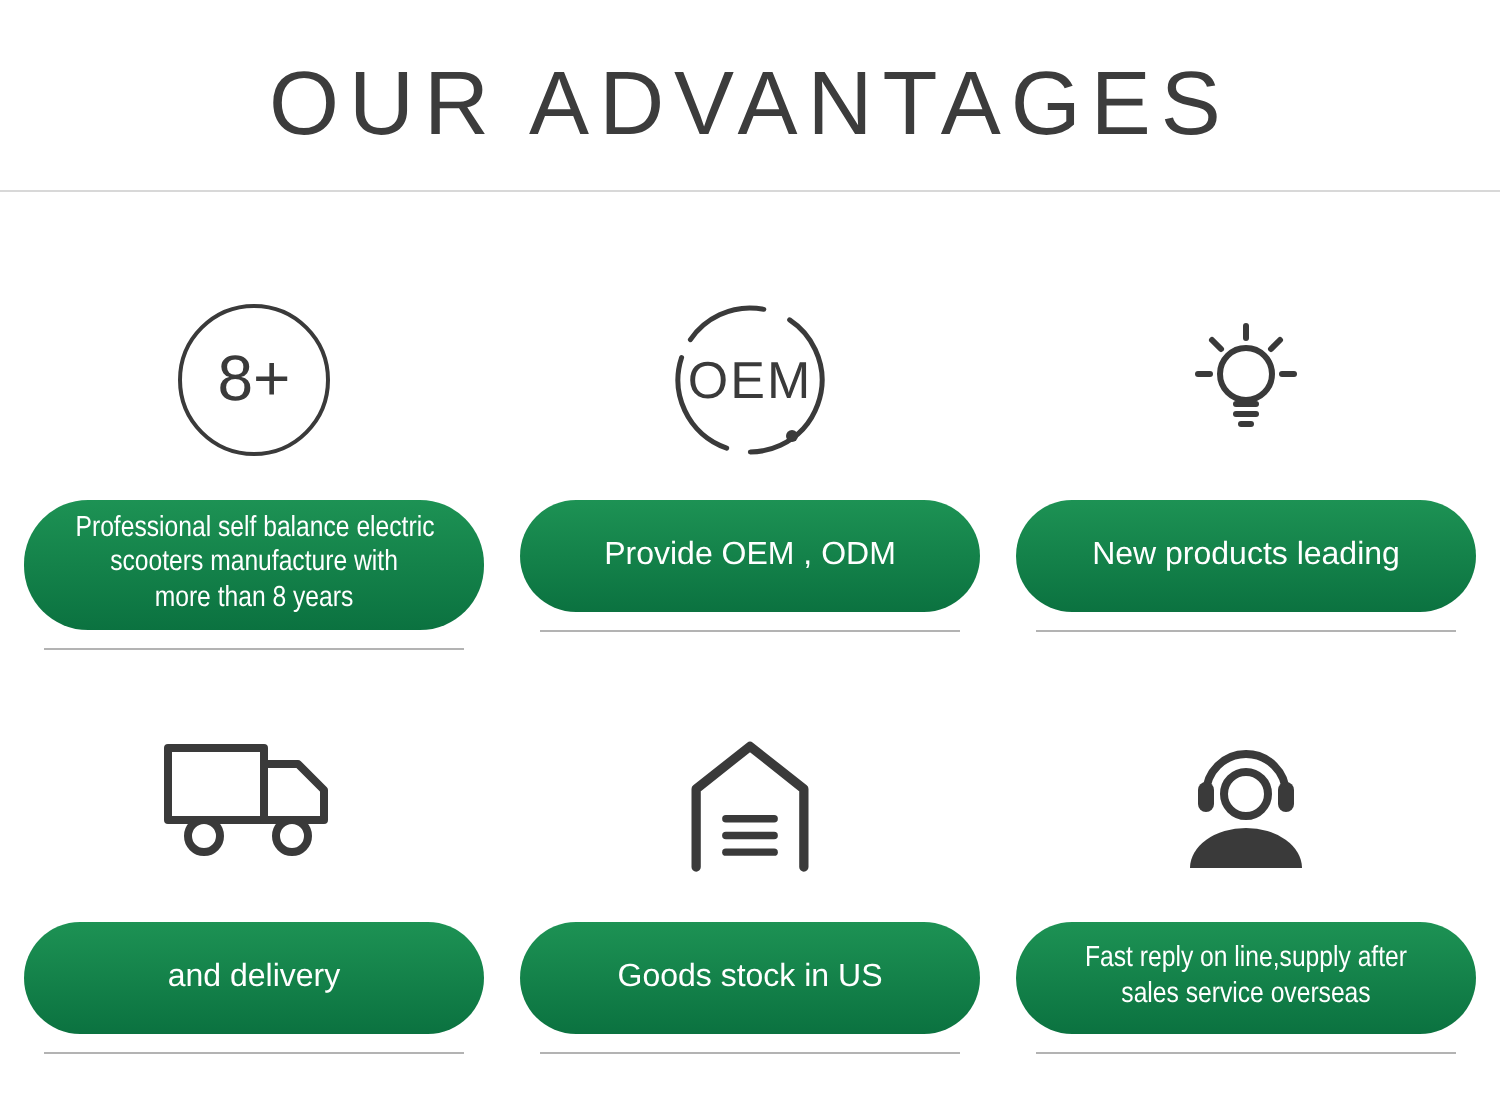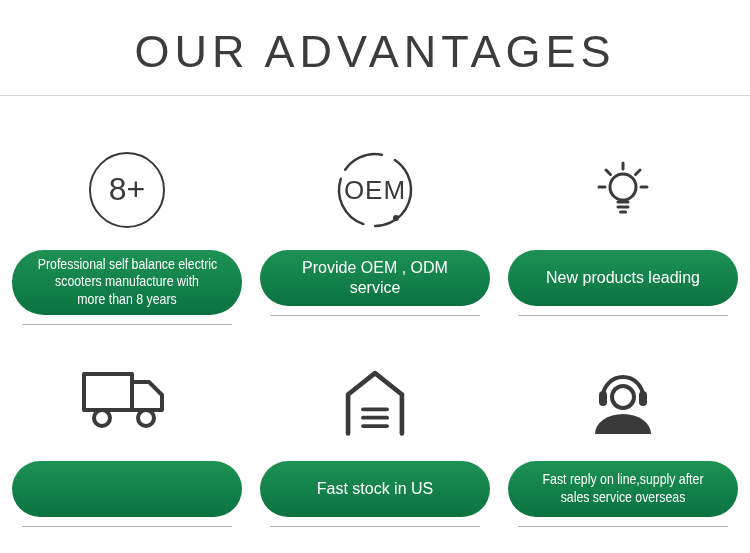--- a/index.html
+++ b/index.html
@@ -119,21 +119,20 @@
       <div class="icon-area">
         <svg class="icon-svg" width="84" height="84" viewBox="0 0 84 84">
           <circle class="icon-stroke" cx="42" cy="42" r="36" stroke-width="2.5" stroke-dasharray="72 12 56 10 42 14" transform="rotate(-25 42 42)"></circle>
           <circle class="icon-fill" cx="63" cy="70" r="3"></circle>
           <text class="oem-text" x="42" y="51" text-anchor="middle">OEM</text>
         </svg>
       </div>
       <div class="pill">
         <span class="pill-text">
           <span class="pl">Provide OEM , ODM</span>
-          <span class="pl">service</span>
         </span>
       </div>
       <hr class="card-divider">
     </div>
 
     <div class="card">
       <div class="icon-area">
         <svg class="icon-svg" width="74" height="80" viewBox="0 0 74 80">
           <circle class="icon-stroke" cx="37" cy="37" r="13" stroke-width="3"></circle>
           <path class="icon-stroke" stroke-width="3" d="M32 52 h10"></path>
@@ -158,37 +157,38 @@
       <div class="icon-area">
         <svg class="icon-svg" width="98" height="66" viewBox="0 0 98 66">
           <rect class="icon-stroke" x="6" y="6" width="48" height="36" stroke-width="4"></rect>
           <path class="icon-stroke" stroke-width="4" d="M54 14 h17 l13 13 v15 h-30 z"></path>
           <circle class="icon-stroke" cx="24" cy="50" r="8" stroke-width="4" fill="#ffffff"></circle>
           <circle class="icon-stroke" cx="68" cy="50" r="8" stroke-width="4" fill="#ffffff"></circle>
         </svg>
       </div>
       <div class="pill">
         <span class="pill-text">
+          <span class="pl">and delivery</span>
         </span>
       </div>
       <hr class="card-divider">
     </div>
 
     <div class="card">
       <div class="icon-area">
         <svg class="icon-svg" width="78" height="76" viewBox="0 0 84 78">
           <path class="icon-stroke" stroke-width="5" stroke-linejoin="miter" stroke-linecap="butt" d="M13 74 V32 L42 9 L71 32 V74"></path>
           <path class="icon-stroke" stroke-width="4" d="M29 48 h26"></path>
           <path class="icon-stroke" stroke-width="4" d="M29 57 h26"></path>
           <path class="icon-stroke" stroke-width="4" d="M29 66 h26"></path>
         </svg>
       </div>
       <div class="pill">
         <span class="pill-text">
-          <span class="pl">Fast stock in US</span>
+          <span class="pl">Goods stock in US</span>
         </span>
       </div>
       <hr class="card-divider">
     </div>
 
     <div class="card">
       <div class="icon-area">
         <svg class="icon-svg" width="88" height="74" viewBox="0 0 88 74">
           <path class="icon-stroke" stroke-width="4" d="M24 33 a20 20 0 0 1 40 0"></path>
           <rect class="icon-fill" x="20" y="27" width="8" height="15" rx="4"></rect>

